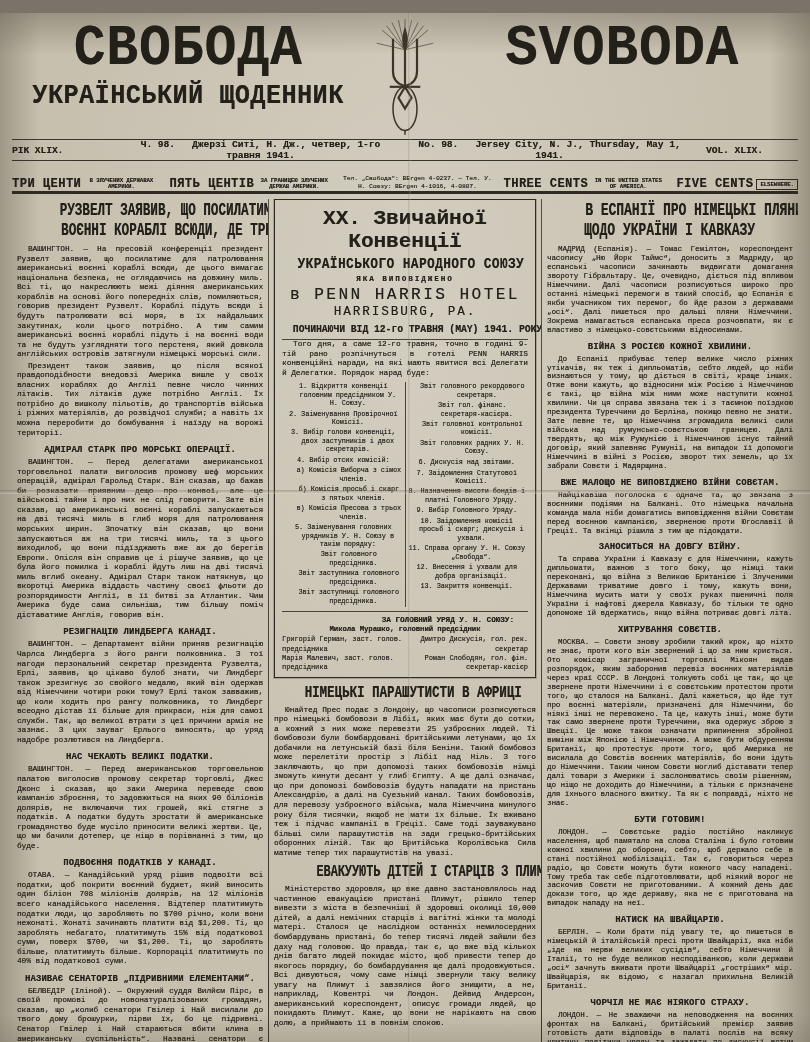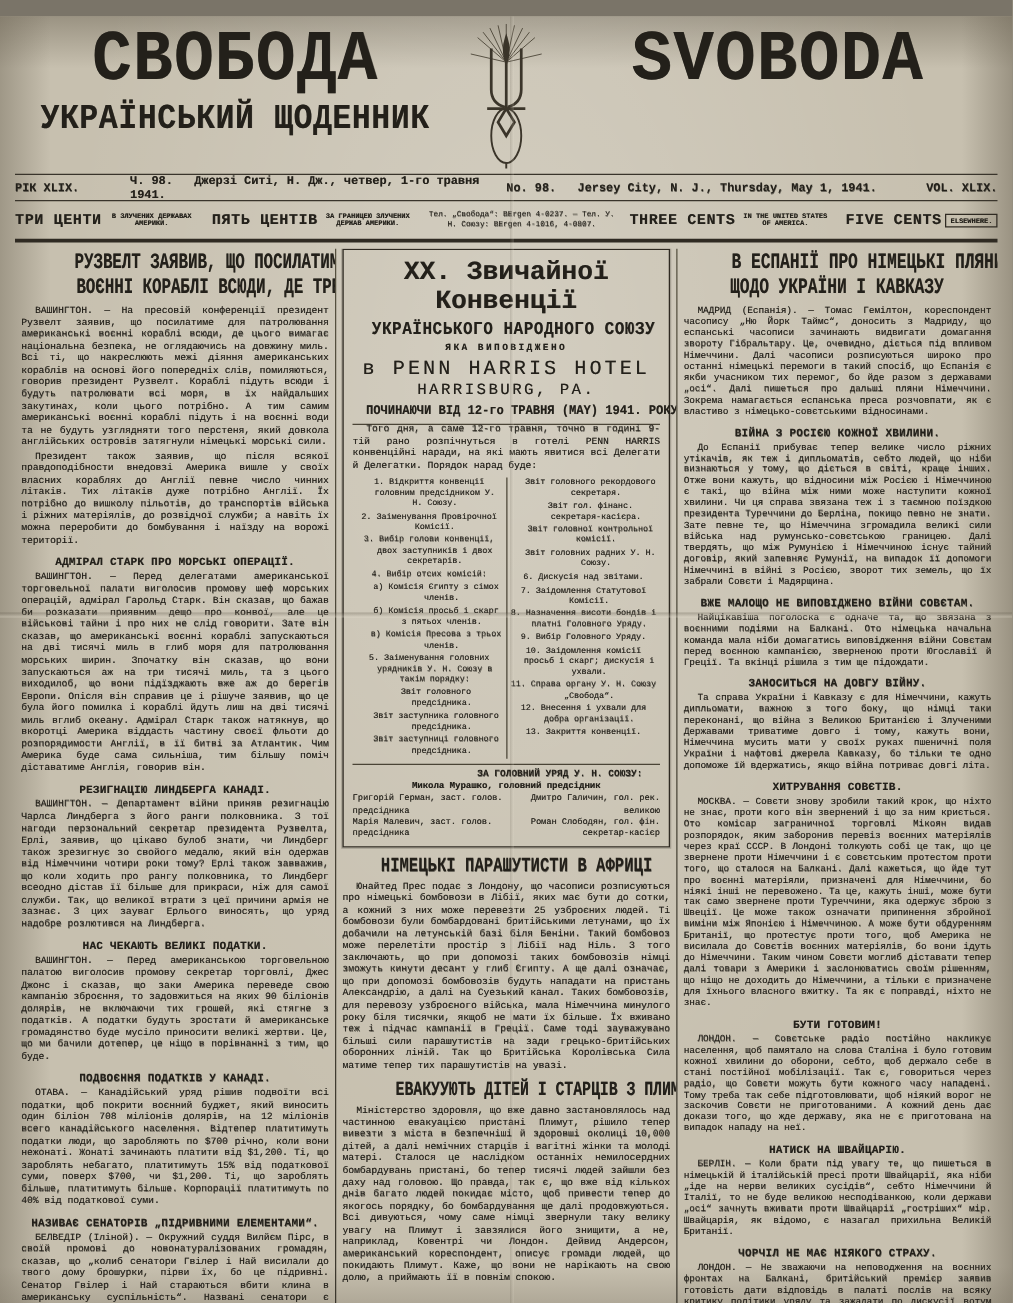--- a/index.html
+++ b/index.html
@@ -19,26 +19,26 @@
   
   .masthead{position:absolute;top:0;left:12px;right:12px;height:182px;}
   .mh-row{position:relative;height:118px;padding-top:8px;display:flex;justify-content:space-between;}
   .mh-side{width:352px;text-align:center;}
   .title{font-weight:bold;font-size:57px;line-height:1.0;letter-spacing:1px;}
   .subtitle{font-weight:bold;font-size:28px;line-height:1.1;margin-top:3px;letter-spacing:0.5px;}
   .mh-emblem{position:absolute;left:50%;top:4px;transform:translateX(-50%);width:86px;height:120px;z-index:2;}
   .fit{display:inline-block;transform:scaleX(var(--sx,1));transform-origin:50% 50%;white-space:nowrap;}
 
   .dateline{display:flex;align-items:center;border-top:1.5px solid #39342b;border-bottom:1px solid #39342b;
-    height:20px;font-weight:bold;font-size:9.5px;}
+    height:20px;font-weight:bold;font-size:9.5px;gap:24px;}
   .dl-a{width:92px;}
-  .dl-mid{flex:1;}
-  .dl-z{width:92px;text-align:right;}
-
-  .pricebar{display:flex;align-items:center;justify-content:space-between;height:30px;
+  .dl-mid{flex:1;text-align:center;}
+  .dl-z{width:92px;text-align:left;}
+
+  .pricebar{display:flex;align-items:flex-end;justify-content:space-between;height:30px;
     border-bottom:3px solid #2f2a22;font-weight:bold;}
   .seg{display:flex;align-items:center;gap:3px;}
   .price-big{font-size:12px;letter-spacing:0.5px;}
   .price-note{font-size:5.6px;line-height:1.15;width:74px;text-align:center;font-weight:bold;}
   .phones{font-size:6.2px;text-align:center;width:150px;line-height:1.3;font-weight:normal;}
   .elsewhere{border:1px solid #2f2a22;padding:1px 3px;font-size:5.6px;}
 
   
   .columns{position:absolute;top:186px;left:12px;right:12px;bottom:4px;display:flex;}
   .col{overflow:hidden;padding:0 5px;}
@@ -200,21 +200,21 @@
         <div class="pb-hotel">в PENN HARRIS HOTEL</div>
         <div class="pb-city">HARRISBURG, PA.</div>
         <div class="pb-start"><span class="fit" style="--sx:.92">ПОЧИНАЮЧИ ВІД 12-го ТРАВНЯ (MAY) 1941. РОКУ</span></div>
         <p class="pb-intro">Того дня, а саме 12-го травня, точно в годині 9-тій рано розпічнуться в готелі PENN HARRIS конвенційні наради, на які мають явитися всі Делегати й Делегатки. Порядок нарад буде:</p>
         <div class="pb-agenda">
           <div class="ag-col">
             <div class="ag">1. Відкриття конвенції головним предсідником У. Н. Союзу.</div>
             <div class="ag">2. Заіменування Провірочної Комісії.</div>
             <div class="ag">3. Вибір голови конвенції, двох заступників і двох секретарів.</div>
             <div class="ag">4. Вибір отсих комісій:</div>
-            <div class="ag sub">а) Комісія Єгипту з сімох членів.</div>
+            <div class="ag sub">а) Комісія Виборча з сімох членів.</div>
             <div class="ag sub">б) Комісія просьб і скарг з пятьох членів.</div>
             <div class="ag sub">в) Комісія Пресова з трьох членів.</div>
             <div class="ag">5. Заіменування головних урядників У. Н. Союзу в такім порядку:</div>
             <div class="ag sub">Звіт головного предсідника.</div>
             <div class="ag sub">Звіт заступника головного предсідника.</div>
             <div class="ag sub">Звіт заступниці головного предсідника.</div>
           </div>
           <div class="ag-col">
             <div class="ag sub">Звіт головного рекордового секретаря.</div>
             <div class="ag sub">Звіт гол. фінанс. секретаря-касієра.</div>
@@ -231,21 +231,21 @@
           </div>
         </div>
         <div class="pb-signoff">ЗА ГОЛОВНИЙ УРЯД У. Н. СОЮЗУ:</div>
         <div class="pb-officer-main">Микола Мурашко, головний предсідник</div>
         <div class="pb-officers">
           <div class="of-col">
             <div>Григорій Герман, заст. голов. предсідника</div>
             <div>Марія Малевич, заст. голов. предсідника</div>
           </div>
           <div class="of-col r">
-            <div>Дмитро Галичин, гол. рек. великою</div>
+            <div>Дмитро Дискусія, гол. рек. секретар</div>
             <div>Роман Слободян, гол. фін. секретар-касієр</div>
           </div>
         </div>
       </div>
 
       <div class="article">
         <h2 class="c-head">
           <span class="hl"><span class="fit" style="--sx:.78">НІМЕЦЬКІ ПАРАШУТИСТИ В АФРИЦІ</span></span>
         </h2>
         <p>Юнайтед Прес подає з Лондону, що часописи розписуються про німецькі бомбовози в Лібії, яких має бути до сотки, а кожний з них може перевезти 25 узброєних людей. Ті бомбовози були бомбардовані бритійськими летунами, що їх добачили на летунській базі біля Беніни. Такий бомбовоз може перелетіти простір з Лібії над Ніль. З того заключають, що при допомозі таких бомбовозів німці зможуть кинути десант у глиб Єгипту. А ще далі означає, що при допомозі бомбовозів будуть нападати на пристань Александрію, а далі на Суезький канал. Таких бомбовозів, для перевозу узброєного війська, мала Німеччина минулого року біля тисячки, якщоб не мати їх більше. Їх вживано теж і підчас кампанії в Греції. Саме тоді зауважувано більші сили парашутистів на зади грецько-бритійських оборонних ліній. Так що Бритійська Королівська Сила матиме тепер тих парашутистів на увазі.</p>

